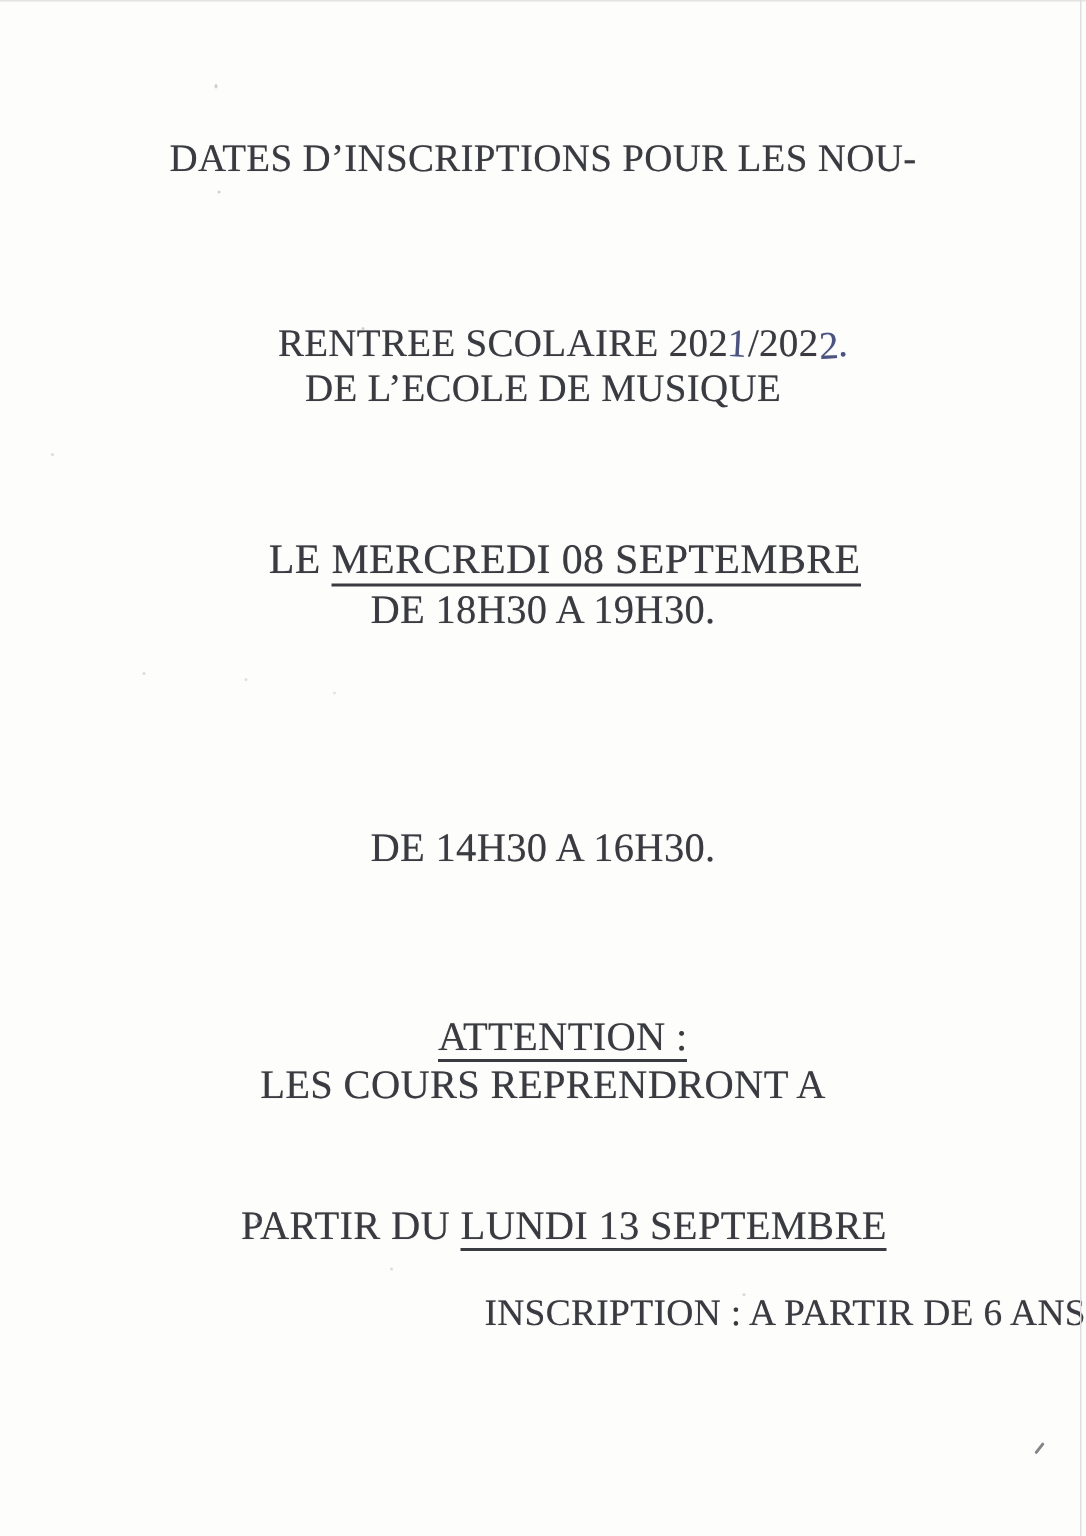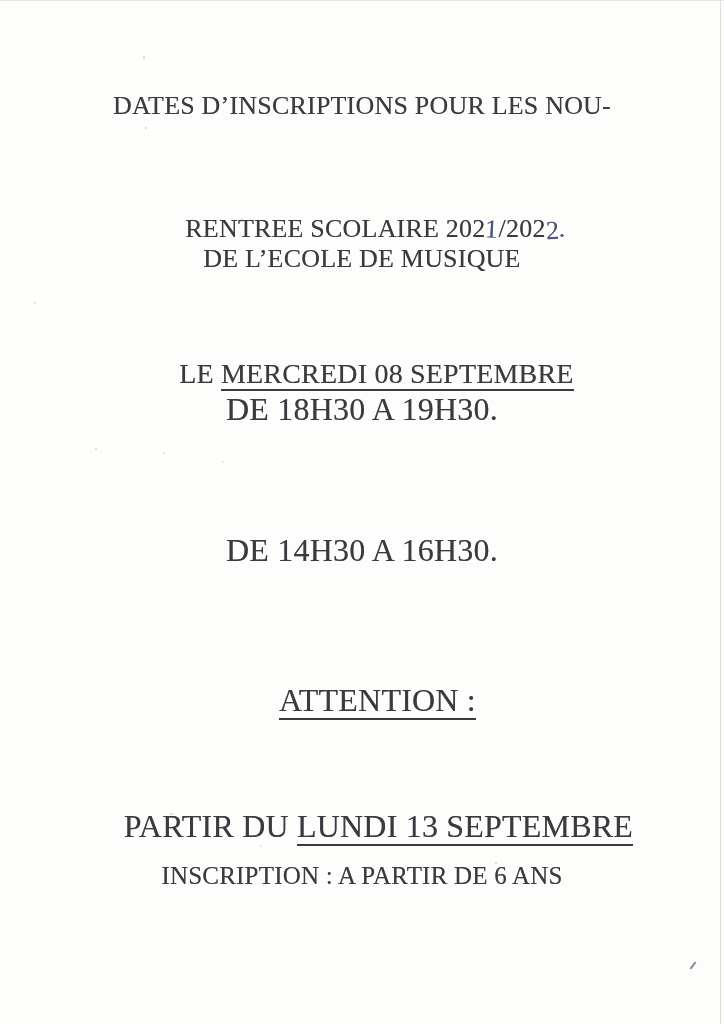--- a/index.html
+++ b/index.html
@@ -9,23 +9,23 @@
     font-family:"Liberation Serif","DejaVu Serif",serif;
     color:var(--text,#3a3b41);
   }
   .line{
     position:absolute;left:0;width:100%;text-align:center;
     line-height:1.15;letter-spacing:0.2px;white-space:pre;
     text-shadow:0 0 0.5px rgba(58,59,65,0.55);
   }
   .b{font-weight:normal;}
   .f26{font-size:26px;}
-  .f27{font-size:32px;}
+  .f27{font-size:27px;}
   .f28{font-size:28px;}
-  .f25{font-size:25px;}
+  .f25{font-size:25px;text-align:right;}
   .u{border-bottom:2px solid currentColor;}
   .u3{border-bottom:2.5px solid currentColor;}
   .ink{color:var(--ink,#4b5380);display:inline-block;text-shadow:0 0 0.5px rgba(75,83,128,0.5);}
   .ink.d1{transform:rotate(3deg) translateY(0.5px);}
   .ink.d2{transform:rotate(-3deg) translateY(2px);}
   .speck{position:absolute;background:#b4b4b8;border-radius:50%;opacity:0.6;}
   .pen-mark{position:absolute;width:2px;height:9px;background:#84848b;transform:rotate(38deg);border-radius:1px;}
   .edge-right{position:absolute;top:0;right:3px;width:1px;height:100%;background:#dedede;}
   .edge-top{position:absolute;top:0;left:0;width:100%;height:1px;background:#e4e4e5;}
 </style>
@@ -43,26 +43,27 @@
 
   <div class="line b f26" style="top:244px">DE L’ECOLE DE MUSIQUE</div>
 
   <div class="line f28" style="top:326px">
     <span>LE </span><span class="u">MERCREDI 08 SEPTEMBRE</span>
   </div>
 
   <div class="line f27" style="top:391px">DE 18H30 A 19H30.</div>
 
 
-  <div class="line f27" style="top:532px">DE 14H30 A 16H30.</div>
+  <div class="line f27" style="top:550px">DE 14H30 A 16H30.</div>
 
   <div class="line b f27" style="top:645px">
     <span class="u3">ATTENTION :</span>
   </div>
 
+  <div class="line f27" style="top:708px">LES COURS REPRENDRONT A</div>
 
   <div class="line f27" style="top:771px">
     <span>PARTIR DU </span><span class="u">LUNDI 13 SEPTEMBRE</span>
   </div>
 
   <div class="line b f25" style="top:862px">INSCRIPTION : A PARTIR DE 6 ANS</div>
 
   <div class="edge-top"></div>
   <div class="edge-right"></div>
 

